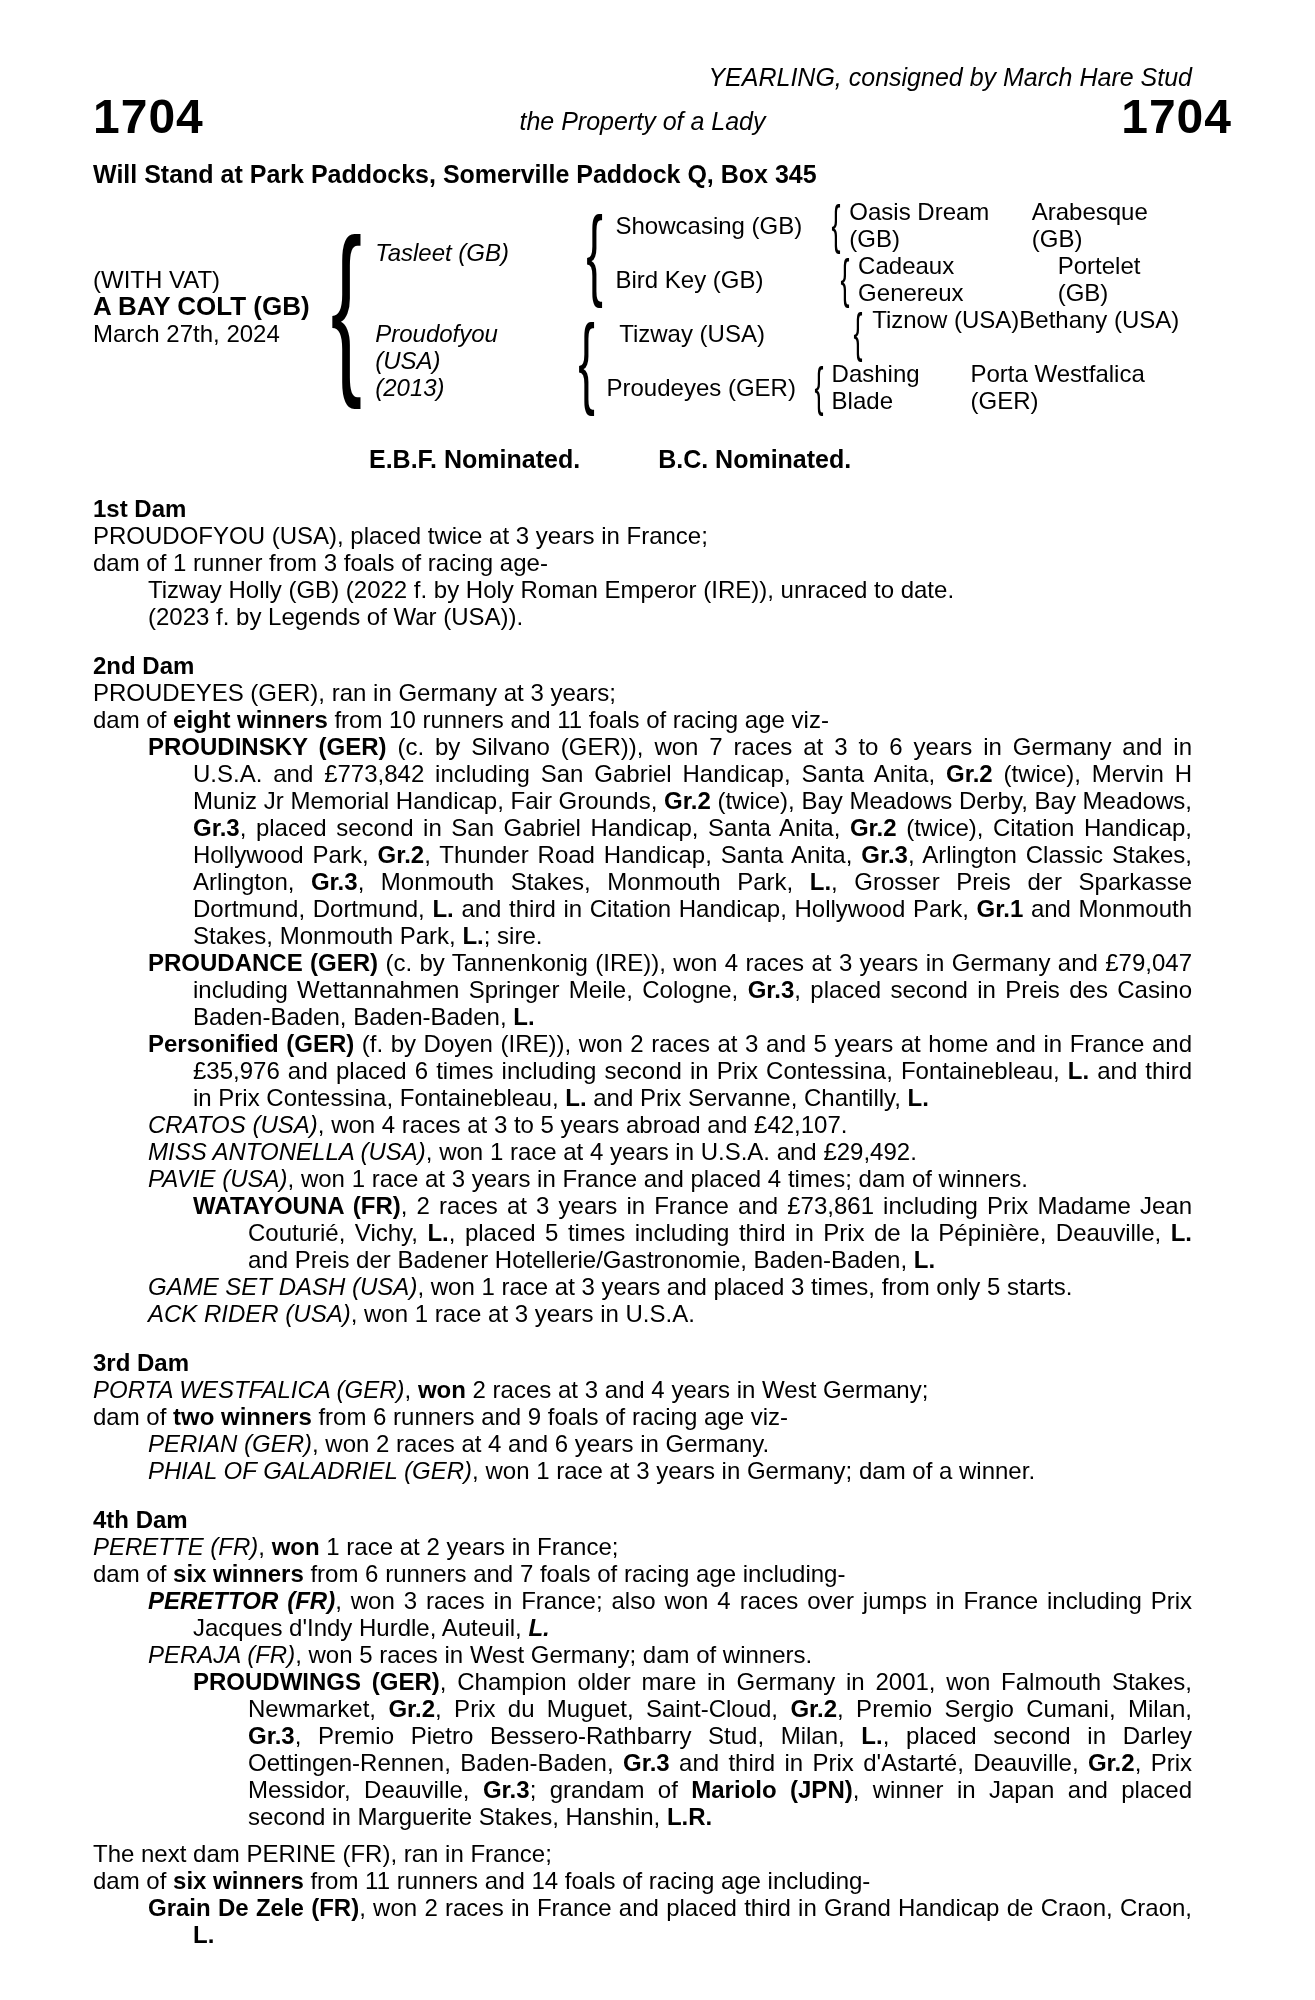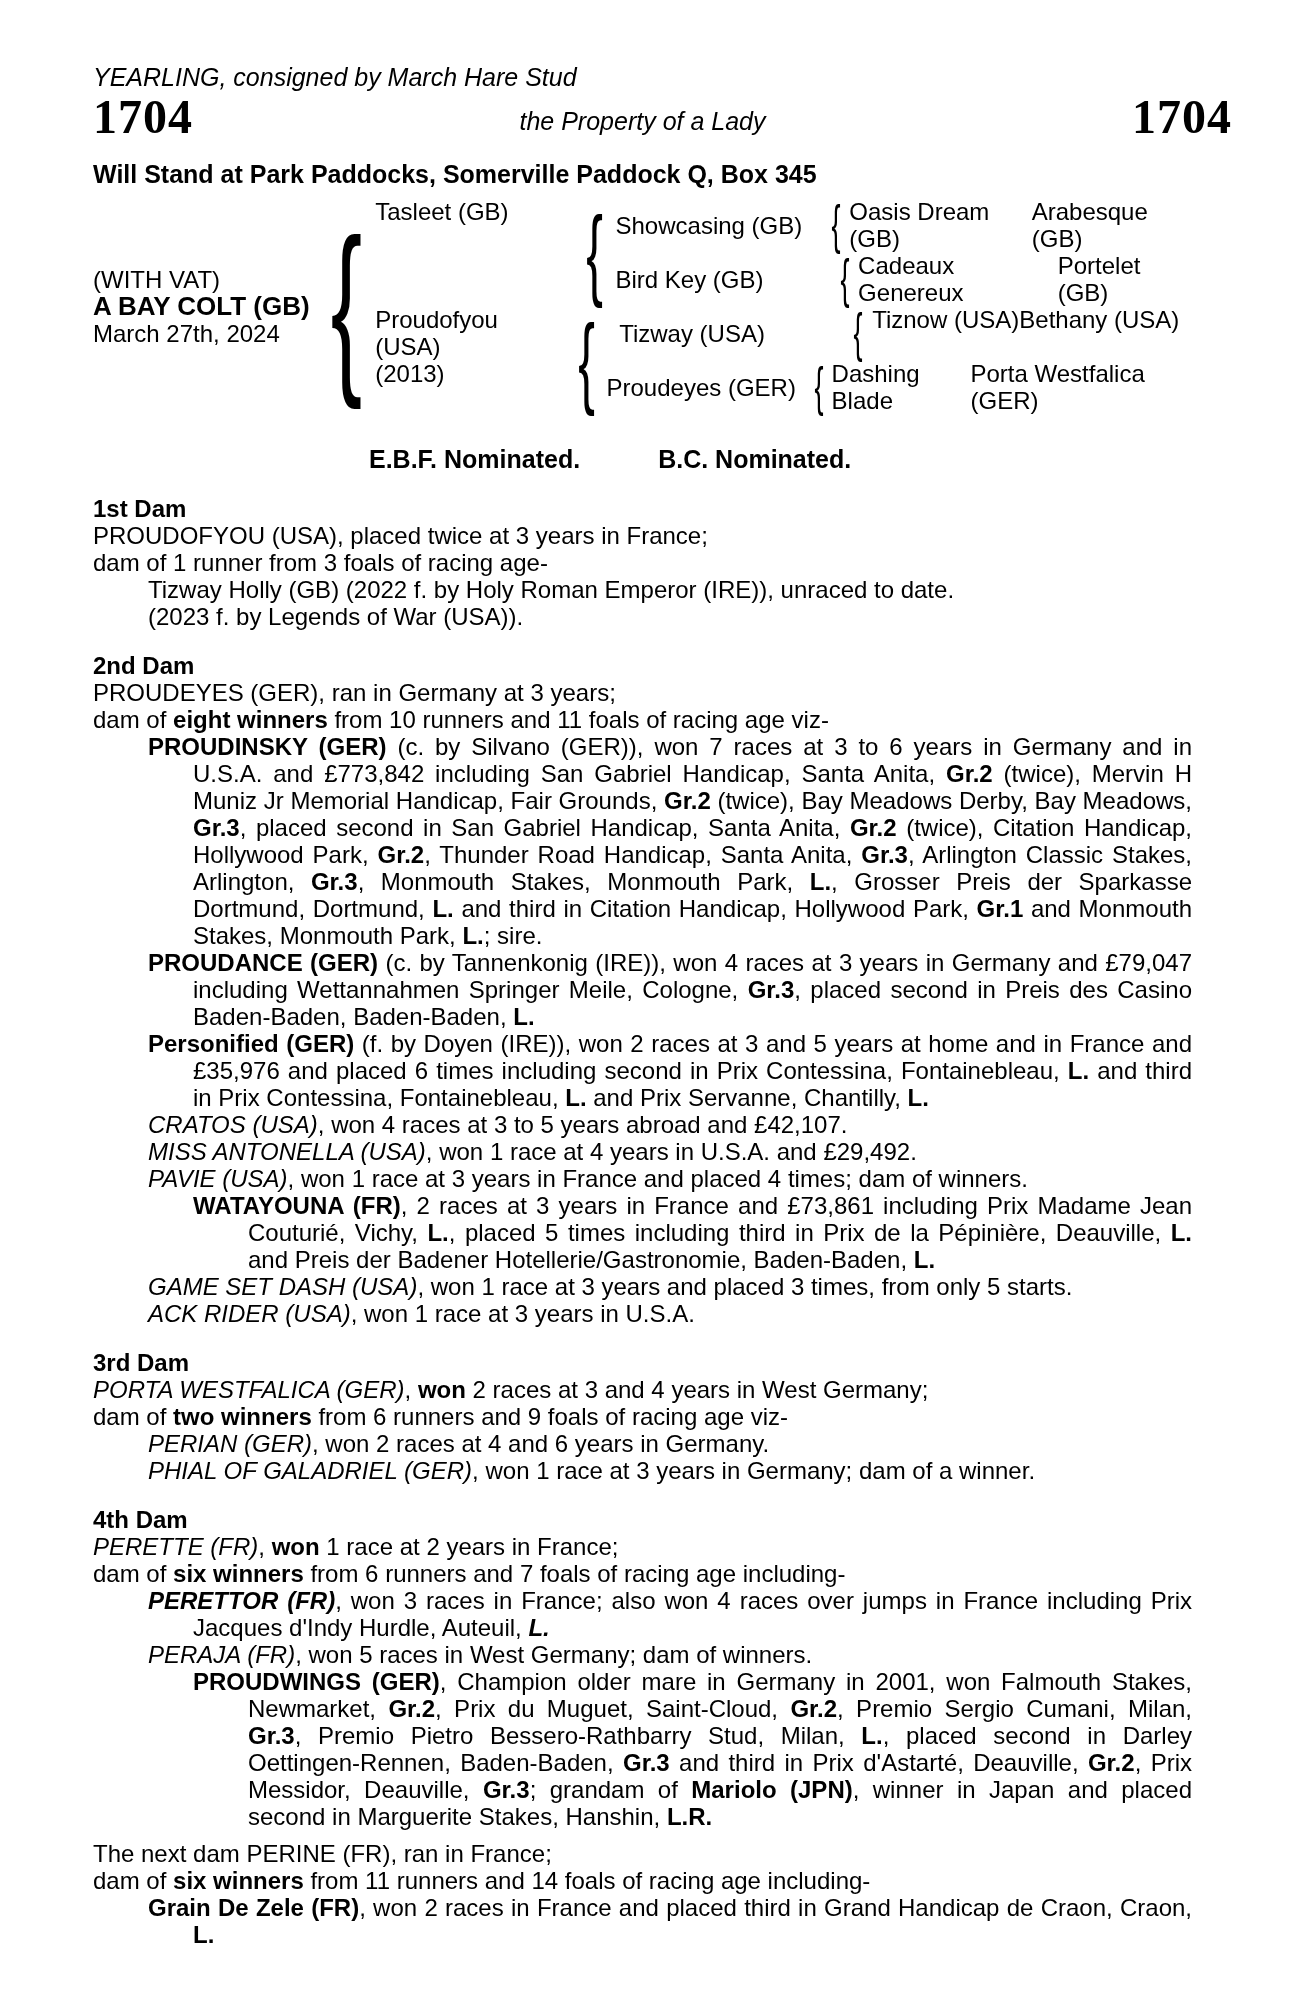--- a/index.html
+++ b/index.html
@@ -2,39 +2,39 @@
 <html><head>
 <meta charset="utf-8">
 <style>
   html,body{margin:0;padding:0;background:#ffffff;}
   body{
     width:1315px;height:2000px;overflow:hidden;box-sizing:border-box;
     font-family:"Liberation Sans","DejaVu Sans",sans-serif;
     color:#000;font-size:24px;line-height:27px;
   }
   .page{box-sizing:border-box;width:1315px;height:2000px;padding:64px 123px 0 93px;}
-  .consignment{text-align:left;font-style:italic;font-size:25px;}
+  .consignment{text-align:right;font-style:italic;font-size:25px;}
   .lot-row{position:relative;height:56px;}
-  .lot{position:absolute;top:2px;font-weight:bold;font-size:48px;line-height:48px;letter-spacing:1px;font-family:Liberation Serif, serif;}
+  .lot{position:absolute;top:2px;font-weight:bold;font-size:48px;line-height:48px;letter-spacing:1px;}
   .lot.left{left:0;}
   .lot.right{right:-40px;}
   .property{text-align:center;font-style:italic;font-size:25px;padding-top:17px;}
   .stand{font-weight:bold;font-size:25px;margin-top:14px;}
   
   .tree{display:flex;margin-top:10px;}
   .col-colt{width:252px;display:flex;flex-direction:column;justify-content:center;}
   .colt-name{font-weight:bold;font-size:26px;}
   .brace{display:flex;align-items:center;justify-content:center;overflow:visible;}
   .brace span{display:block;transform:scaleX(.5);line-height:.85;font-weight:400;}
   .b-lg{width:58px;}  .b-lg span{font-size:188px;}
   .b-md{width:45px;}  .b-md span{font-size:100px;}
   .b-sm{width:28px;}  .b-sm span{font-size:54px;}
   .col-parents{display:flex;flex-direction:column;}
   .parent-block{display:flex;}
-  .parent-name{width:215px;display:flex;flex-direction:column;justify-content:flex-start;}
+  .parent-name{width:215px;display:flex;flex-direction:column;justify-content:center;font-style:italic;}
   .gp-col{display:flex;flex-direction:column;align-items:center;}
   .gp-block{display:flex;height:54px;}
   .gp-name{width:225px;align-self:center;}
   .ggp-col{display:flex;flex-direction:row;justify-content:center;}
   
   .noms{display:flex;gap:78px;margin-left:276px;margin-top:32px;font-weight:bold;font-size:25px;}
   
   .section-heading{font-weight:bold;margin-top:22px;}
   .para{text-align:justify;}
   .para.lvl1{padding-left:100px;text-indent:-45px;}

